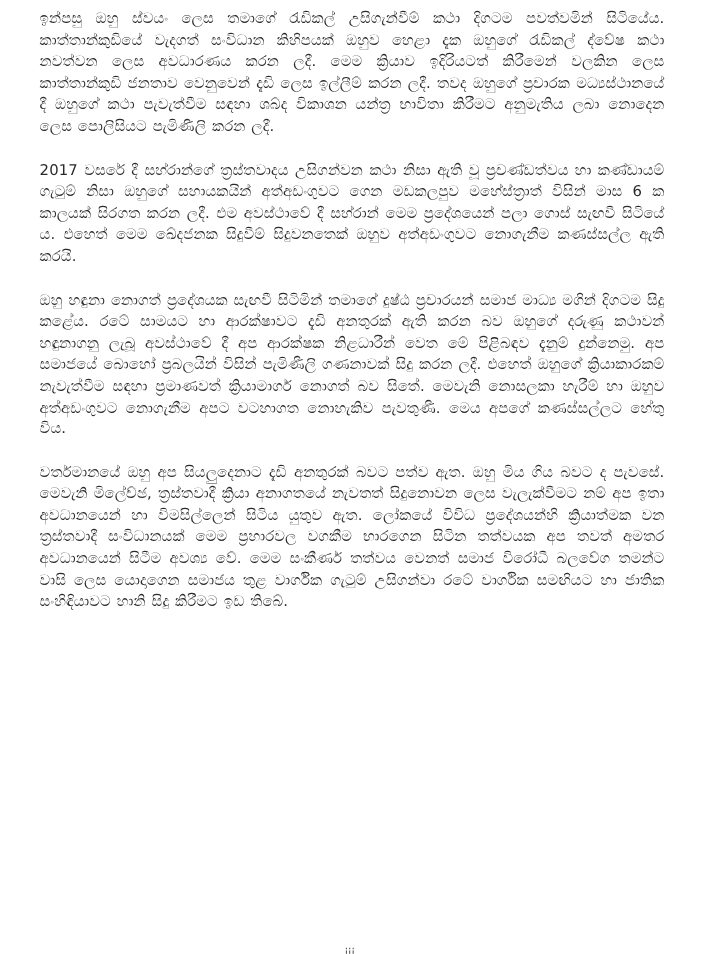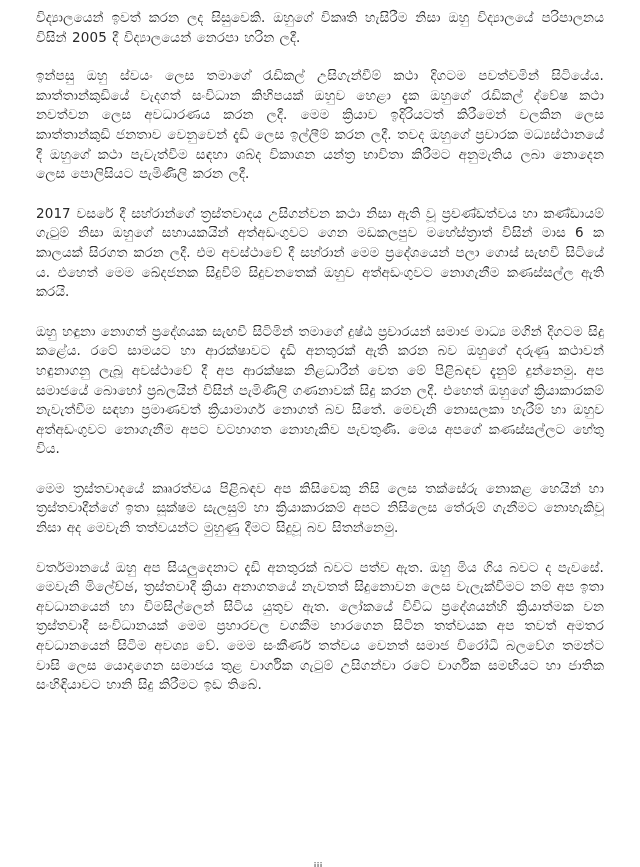--- a/index.html
+++ b/index.html
@@ -41,21 +41,19 @@
     line-height: 14px;
     color: #555;
     overflow: hidden;
     text-align: center;
   }
 </style>
 </head>
 <body>
 
 <div class="page">
-  <p class="para first">විද්‍යාලයෙන් ඉවත් කරන ලද සිසුවෙකි. ඔහුගේ විකෘති හැසිරීම නිසා ඔහු විද්‍යාලයේ පරිපාලනය විසින් 2005 දී විද්‍යාලයෙන් නෙරපා හරින ලදී.</p>
   <p class="para">ඉන්පසු ඔහු ස්වයං ලෙස තමාගේ රැඩිකල් උසිගැන්වීම් කථා දිගටම පවත්වමින් සිටියේය. කාත්තාන්කුඩියේ වැදගත් සංවිධාන කිහිපයක් ඔහුව හෙළා දැක ඔහුගේ රැඩිකල් ද්වේෂ කථා නවත්වන ලෙස අවධාරණය කරන ලදී. මෙම ක්‍රියාව ඉදිරියටත් කිරීමෙන් වලකින ලෙස කාත්තාන්කුඩි ජනතාව වෙනුවෙන් දැඩි ලෙස ඉල්ලීම් කරන ලදී. තවද ඔහුගේ ප්‍රචාරක මධ්‍යස්ථානයේ දී ඔහුගේ කථා පැවැත්වීම සඳහා ශබ්ද විකාශන යන්ත්‍ර භාවිතා කිරීමට අනුමැතිය ලබා නොදෙන ලෙස පොලිසියට පැමිණිලි කරන ලදී.</p>
   <p class="para">2017 වසරේ දී සහ්රාන්ගේ ත්‍රස්තවාදය උසිගන්වන කථා නිසා ඇති වූ ප්‍රචණ්ඩත්වය හා කණ්ඩායම් ගැටුම් නිසා ඔහුගේ සහායකයින් අත්අඩංගුවට ගෙන මඩකලපුව මහේස්ත්‍රාත් විසින් මාස 6 ක කාලයක් සිරගත කරන ලදී. එම අවස්ථාවේ දී සහ්රාන් මෙම ප්‍රදේශයෙන් පලා ගොස් සැඟවී සිටියේ ය. එහෙත් මෙම ඛේදජනක සිදුවීම් සිදුවනතෙක් ඔහුව අත්අඩංගුවට නොගැනීම කණස්සල්ල ඇති කරයි.</p>
   <p class="para">ඔහු හඳුනා නොගත් ප්‍රදේශයක සැඟවී සිටිමින් තමාගේ දුෂ්ඨ ප්‍රචාරයන් සමාජ මාධ්‍ය මගින් දිගටම සිදු කළේය. රටේ සාමයට හා ආරක්ෂාවට දැඩි අනතුරක් ඇති කරන බව ඔහුගේ දරුණු කථාවන් හඳුනාගනු ලැබූ අවස්ථාවේ දී අප ආරක්ෂක නිළධාරීන් වෙත මේ පිළිබඳව දැනුම් දුන්නෙමු. අප සමාජයේ බොහෝ ප්‍රබලයින් විසින් පැමිණිලි ගණනාවක් සිදු කරන ලදී. එහෙත් ඔහුගේ ක්‍රියාකාරකම් නැවැත්වීම සඳහා ප්‍රමාණවත් ක්‍රියාමාර්ග නොගත් බව සිතේ. මෙවැනි නොසලකා හැරීම් හා ඔහුව අත්අඩංගුවට නොගැනීම අපට වටහාගත නොහැකිව පැවතුණි. මෙය අපගේ කණස්සල්ලට හේතු විය.</p>
-  <p class="para">මෙම ත්‍රස්තවාදයේ කෲරත්වය පිළිබඳව අප කිසිවෙකු නිසි ලෙස තක්සේරු නොකළ හෙයින් හා ත්‍රස්තවාදීන්ගේ  ඉතා සූක්ෂම සැලසුම් හා ක්‍රියාකාරකම් අපට නිසිලෙස තේරුම් ගැනීමට නොහැකිවූ නිසා අද මෙවැනි තත්වයන්ට මුහුණු දීමට සිදුවූ බව සිතන්නෙමු.</p>
   <p class="para">වර්තමානයේ ඔහු අප සියලුදෙනාට දැඩි අනතුරක් බවට පත්ව ඇත. ඔහු මිය ගිය බවට ද පැවසේ. මෙවැනි මිලේච්ඡ, ත්‍රස්තවාදී ක්‍රියා අනාගතයේ නැවතත් සිදුනොවන ලෙස වැලැක්වීමට නම් අප ඉතා අවධානයෙන් හා විමසිල්ලෙන් සිටිය යුතුව ඇත. ලෝකයේ විවිධ ප්‍රදේශයන්හි ක්‍රියාත්මක වන ත්‍රස්තවාදී සංවිධානයක් මෙම ප්‍රහාරවල වගකීම භාරගෙන සිටින තත්වයක අප තවත් අමතර අවධානයෙන් සිටීම අවශ්‍ය වේ. මෙම සංකීර්ණ තත්වය වෙනත් සමාජ විරෝධී බලවේග තමන්ට වාසි ලෙස යොදාගෙන සමාජය තුළ වාර්ගික ගැටුම් උසිගන්වා රටේ වාර්ගික සමඟියට හා ජාතික සංහිඳියාවට හානි සිදු කිරීමට ඉඩ තිබේ.</p>
 </div>
 
 <div class="page-mark">iii</div>
 
 </body></html>

